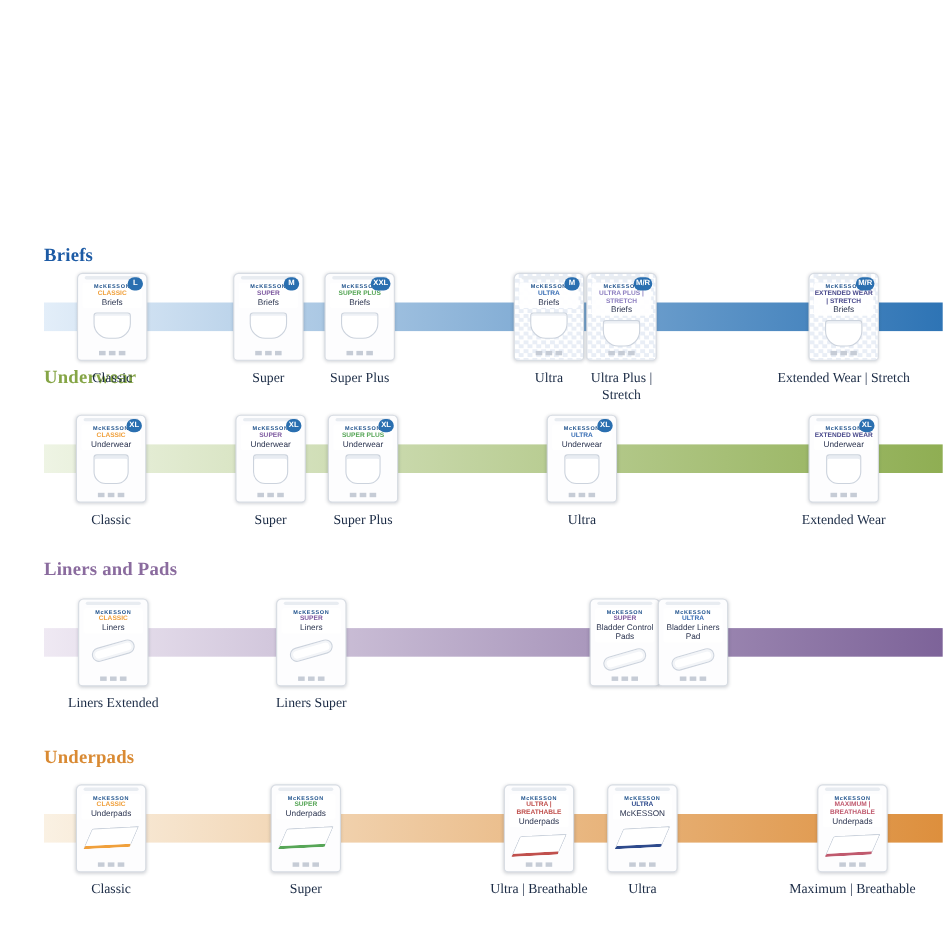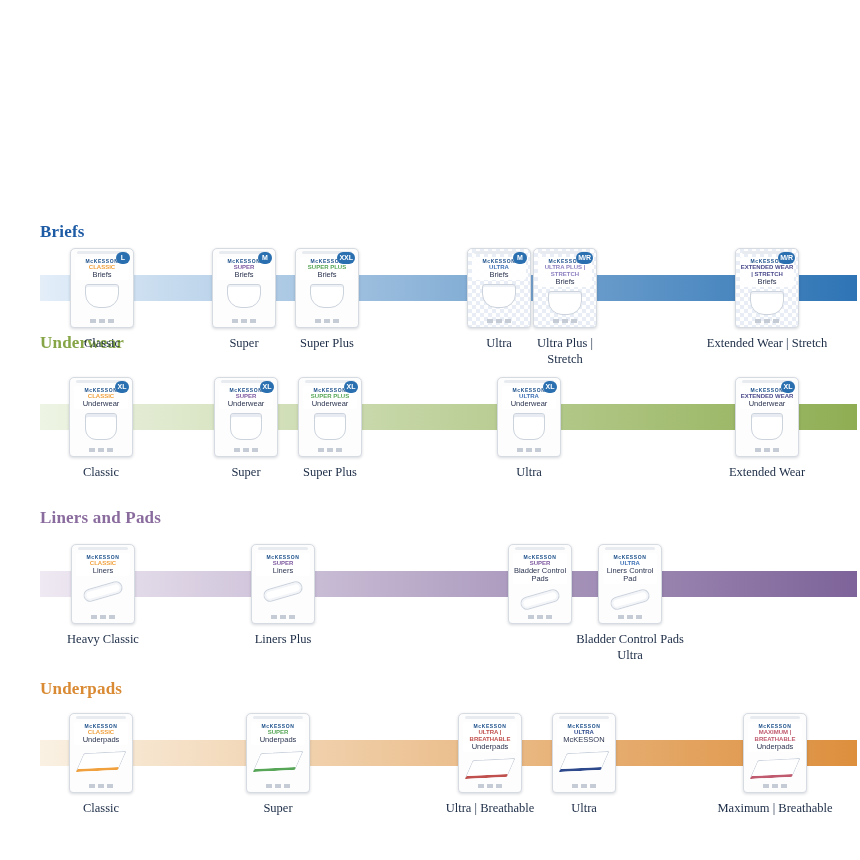--- a/index.html
+++ b/index.html
@@ -280,68 +280,67 @@
                 <div class="pkg-name">CLASSIC</div>
                 <div class="pkg-type">Liners</div>
               </div>
               <div class="pkg-fig fig-pad"></div>
               <div class="pkg-meta">
                 <i></i>
                 <i></i>
                 <i></i>
               </div>
             </div>
-            <div class="product-label">Heavy Classic</div>
+            <div class="product-label">Liners Extended</div>
           </div>
           <div class="product" style="left: 228px; width: 110px;">
             <div class="package" style="--accent: #7e5aa0;">
               <div class="pkg-head">
                 <div class="pkg-brand">McKESSON</div>
                 <div class="pkg-name">SUPER</div>
                 <div class="pkg-type">Liners</div>
               </div>
               <div class="pkg-fig fig-pad"></div>
               <div class="pkg-meta">
                 <i></i>
                 <i></i>
                 <i></i>
               </div>
             </div>
-            <div class="product-label">Liners Plus</div>
-          </div>
-          <div class="product" style="left: 485px; width: 110px;">
+            <div class="product-label">Liners Super</div>
+          </div>
+          <div class="product" style="left: 513px; width: 110px;">
             <div class="package" style="--accent: #7e5aa0;">
               <div class="pkg-head">
                 <div class="pkg-brand">McKESSON</div>
                 <div class="pkg-name">SUPER</div>
                 <div class="pkg-type">Bladder Control Pads</div>
               </div>
               <div class="pkg-fig fig-pad"></div>
               <div class="pkg-meta">
                 <i></i>
                 <i></i>
                 <i></i>
               </div>
             </div>
           </div>
           <div class="product" style="left: 575px; width: 110px;">
             <div class="package" style="--accent: #3a6fb5;">
               <div class="pkg-head">
                 <div class="pkg-brand">McKESSON</div>
                 <div class="pkg-name">ULTRA</div>
-                <div class="pkg-type">Liners Control Pad</div>
+                <div class="pkg-type">Bladder Liners Pad</div>
               </div>
               <div class="pkg-fig fig-pad"></div>
               <div class="pkg-meta">
                 <i></i>
                 <i></i>
                 <i></i>
               </div>
             </div>
-            <div class="product-label">Bladder Control Pads Ultra</div>
           </div>
         </div>
       </section>
       <section class="row" style="top: 679px;">
         <h2 class="row-heading" style="color: rgb(217, 138, 51);">Underpads</h2>
         <div class="strip" style="top: 34px;">
           <div class="band" style="background: linear-gradient(90deg, rgb(250, 241, 227), rgb(221, 143, 61));"></div>
           <div class="product" style="left: 46px; width: 110px;">
             <div class="package" style="--accent: #f0a03c;">
               <div class="pkg-head">

